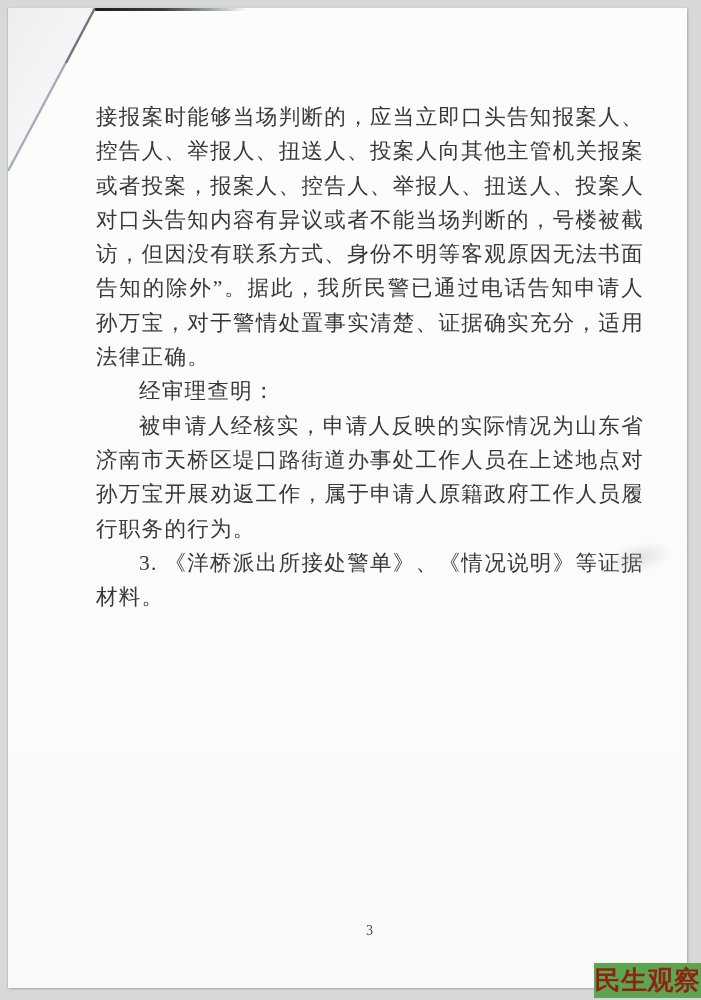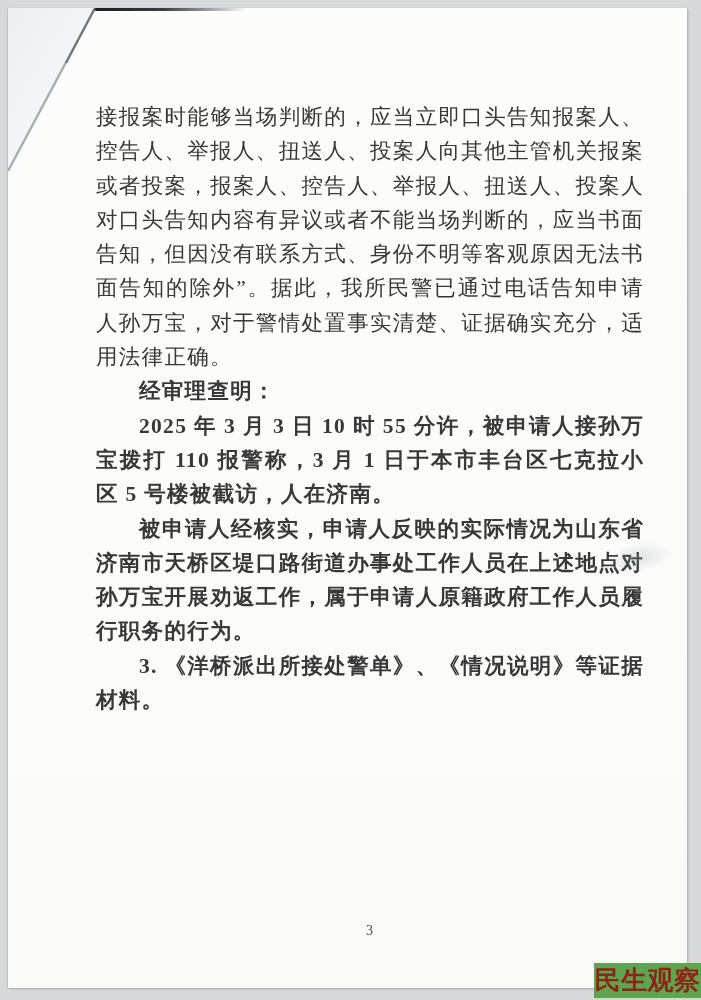--- a/index.html
+++ b/index.html
@@ -41,21 +41,21 @@
     left: 88px; top: 92px;
     width: 548px;
     color: #383838;
     font-size: 21.5px;
     line-height: 34.3px;
     letter-spacing: 1.3px;
     text-align: justify;
     word-break: break-all;
   }
   .doc-body p.para { margin: 0; }
-  .doc-body p.indent { text-indent: 2em; font-weight: bold; }
+  .doc-body p.indent { text-indent: 2em; }
   .page-number {
     position: absolute;
     left: 88px; top: 915px;
     width: 548px;
     text-align: center;
     font-size: 14px;
     color: #4c4c4c;
     letter-spacing: 1px;
   }
   .scan-smudge {
@@ -94,23 +94,22 @@
         </linearGradient>
       </defs>
       <polygon points="0,0 87,0 0,163" fill="url(#foldFill)"></polygon>
       <line x1="87" y1="0" x2="0" y2="163" stroke="#a7adb5" stroke-width="2.4"></line>
       <line x1="87" y1="0" x2="58" y2="55" stroke="#6f747c" stroke-width="2"></line>
     </svg>
 
     <div class="top-edge-line"></div>
 
     <div class="doc-body">
-        <p class="para">接报案时能够当场判断的，应当立即口头告知报案人、控告人、举报人、扭送人、投案人向其他主管机关报案或者投案，报案人、控告人、举报人、扭送人、投案人对口头告知内容有异议或者不能当场判断的，应当书面告知，但因没有联系方式、身份不明等客观原因无法书面告知的除外”。据此，我所民警已通过电话告知申请人孙万宝，对于警情处置事实清楚、证据确实充分，适用法律正确。</p>
+        <p class="para">接报案时能够当场判断的，应当立即口头告知报案人、控告人、举报人、扭送人、投案人向其他主管机关报案或者投案，报案人、控告人、举报人、扭送人、投案人对口头告知内容有异议或者不能当场判断的，号楼被截访，但因没有联系方式、身份不明等客观原因无法书面告知的除外”。据此，我所民警已通过电话告知申请人孙万宝，对于警情处置事实清楚、证据确实充分，适用法律正确。</p>
         <p class="para indent">经审理查明：</p>
-        <p class="para indent">2025 年 3 月 3 日 10 时 55 分许，被申请人接孙万宝拨打 110 报警称，3 月 1 日于本市丰台区七克拉小区 5 号楼被截访，人在济南。</p>
         <p class="para indent">被申请人经核实，申请人反映的实际情况为山东省济南市天桥区堤口路街道办事处工作人员在上述地点对孙万宝开展劝返工作，属于申请人原籍政府工作人员履行职务的行为。</p>
         <p class="para indent">3. 《洋桥派出所接处警单》、《情况说明》等证据材料。</p>
       </div>
 
     <div class="page-number">3</div>
 
     <div class="scan-smudge"></div>
 
   </div>
 

